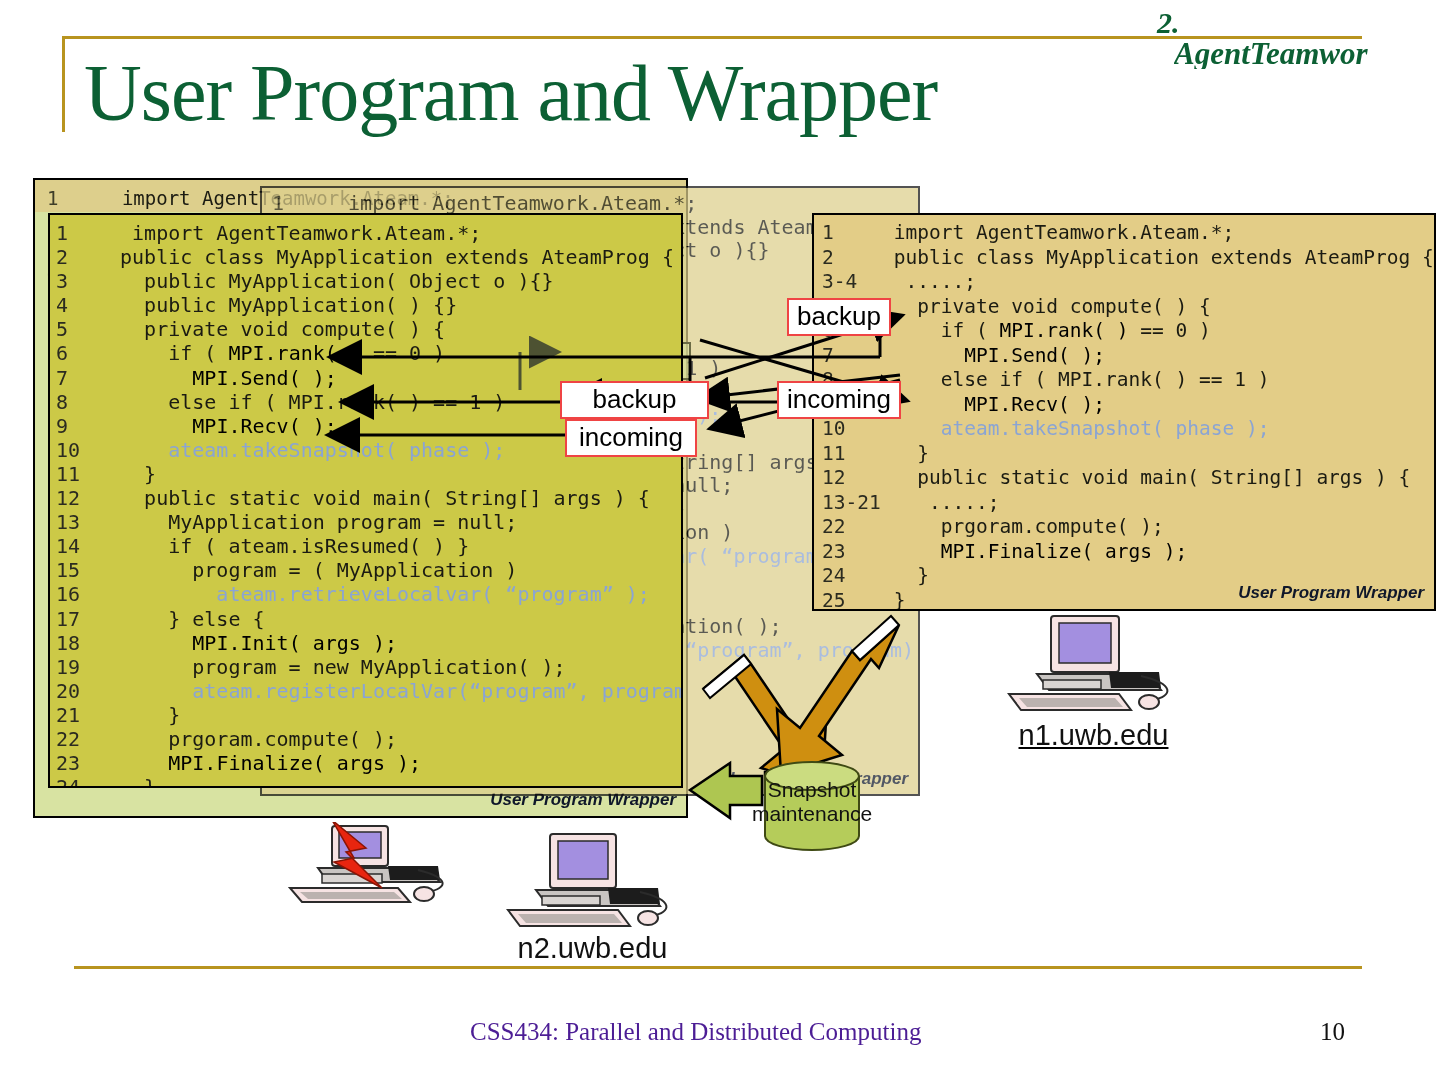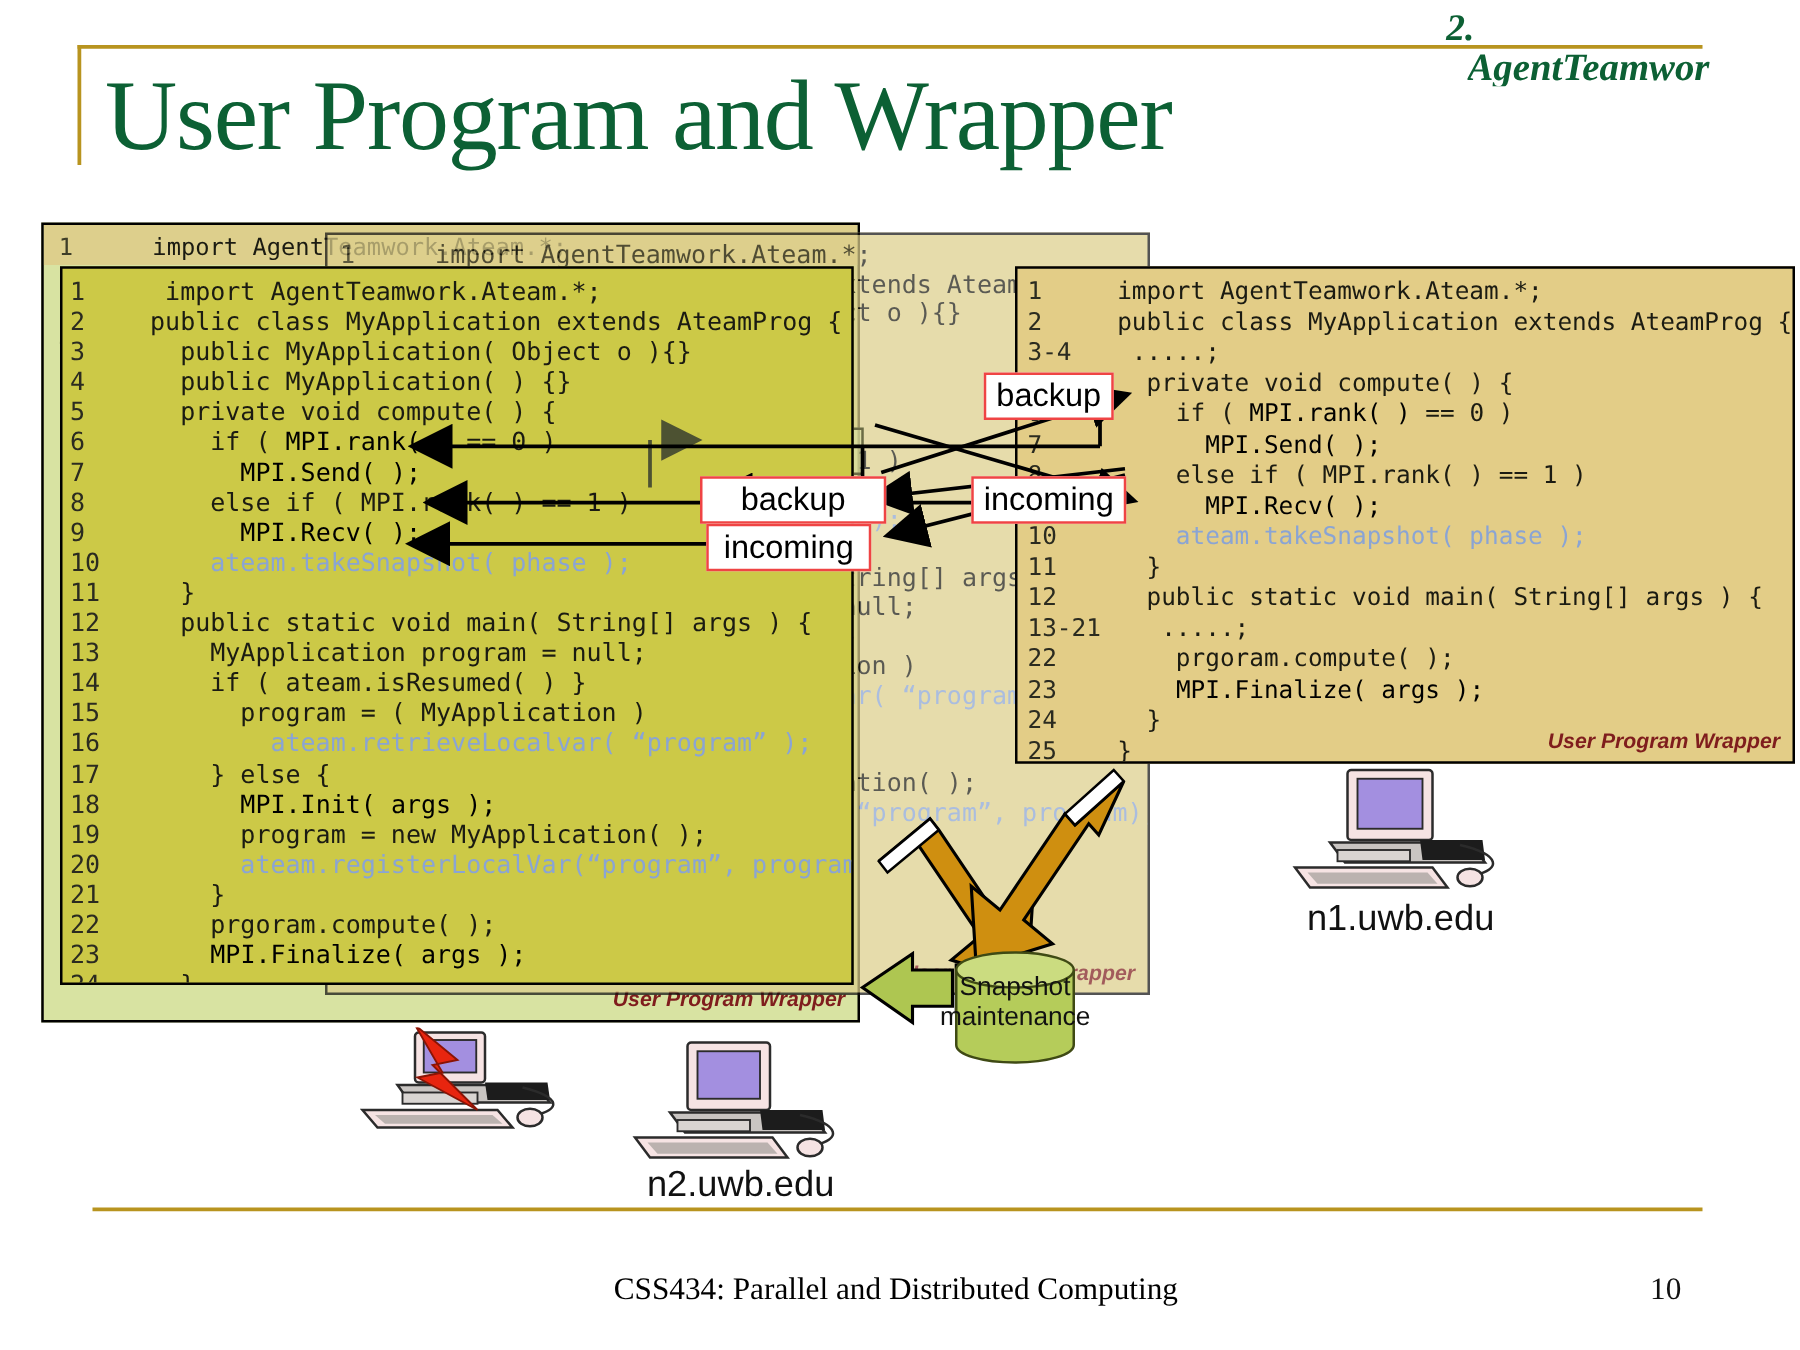--- a/index.html
+++ b/index.html
@@ -32,21 +32,21 @@
     position:absolute;border:2px solid #000;
     font-family:"DejaVu Sans Mono",monospace;
     box-sizing:border-box;overflow:hidden;
   }
   .code .row{display:flex;white-space:pre;}
   .code .ln{width:52px;flex:0 0 auto;color:#2b2b20;}
   .code .src{flex:1 1 auto;}
   .wraplabel{
     position:absolute;right:10px;bottom:4px;
     font-family:"Liberation Sans",sans-serif;
-    font-weight:bold;font-style:italic;font-size:17px;color:#7f1d1d;
+    font-weight:bold;font-style:italic;font-size:17px;color:#0f172a;
   }
 
   
   #block-back{
     left:33px;top:178px;width:655px;height:640px;
     background:#d8e3a2;font-size:19px;line-height:24px;
     padding:6px 0 0 12px;z-index:1;
   }
   #block-back .cap{background:#ddcf8c;margin:-6px 0 0 -12px;padding:6px 0 2px 12px;}
   #block-back .ln{color:#3e3e28;}
@@ -95,21 +95,21 @@
   .host svg{display:block;margin:0 auto;}
 
   .db-cap{
     position:absolute;z-index:11;text-align:center;width:120px;
     font-size:21px;color:#111;line-height:24px;
   }
 
   
   .footer{
     position:absolute;left:470px;top:1018px;width:520px;
-    font-family:"Liberation Serif",serif;font-size:25px;color:#000000;line-height:28px;margin-left:21px;
+    font-family:"Liberation Serif",serif;font-size:25px;color:#4c1d95;line-height:28px;
   }
   .pagenum{
     position:absolute;left:1320px;top:1018px;
     font-family:"Liberation Serif",serif;font-size:25px;color:#111;
   }
 </style>
 </head>
 <body>
 
 <div class="rule-top"></div>
@@ -344,21 +344,21 @@
     <path d="M108,58 L158,58 L160,74 L110,74 z" fill="#1c1c1c"></path>
     <rect x="42" y="66" width="58" height="9" fill="#d9d5d2" stroke="#2b2b2b" stroke-width="1.5"></rect>
     <path d="M8,80 L118,80 L130,96 L20,96 z" fill="#f6e3e3" stroke="#2b2b2b" stroke-width="2"></path>
     <path d="M18,84 L114,84 L122,93 L26,93 z" fill="#9b9894" opacity=".65"></path>
     <path d="M140,62 C174,70 172,82 152,86" fill="none" stroke="#2b2b2b" stroke-width="2"></path>
     <ellipse cx="148" cy="88" rx="10" ry="7" fill="#f6e3e3" stroke="#2b2b2b" stroke-width="2"></ellipse>
   </svg>
   <div class="cap">n2.uwb.edu</div>
 </div>
 
-<div class="host" style="left:1028px;top:612px;">
+<div class="host" style="left:1001px;top:612px;text-decoration:underline;">
   <svg width="185" height="105" viewBox="0 0 185 105">
     <rect x="50" y="4" width="68" height="56" rx="3" fill="#f6e3e3" stroke="#2b2b2b" stroke-width="2"></rect>
     <rect x="58" y="11" width="52" height="40" fill="#a38fe0" stroke="#2b2b2b" stroke-width="1.5"></rect>
     <path d="M36,62 L148,62 L160,78 L48,78 z" fill="#c9c5c2" stroke="#2b2b2b" stroke-width="2"></path>
     <path d="M108,60 L158,60 L160,76 L110,76 z" fill="#1c1c1c"></path>
     <rect x="42" y="68" width="58" height="9" fill="#d9d5d2" stroke="#2b2b2b" stroke-width="1.5"></rect>
     <path d="M8,82 L118,82 L130,98 L20,98 z" fill="#f6e3e3" stroke="#2b2b2b" stroke-width="2"></path>
     <path d="M18,86 L114,86 L122,95 L26,95 z" fill="#9b9894" opacity=".65"></path>
     <path d="M140,64 C174,72 172,84 152,88" fill="none" stroke="#2b2b2b" stroke-width="2"></path>
     <ellipse cx="148" cy="90" rx="10" ry="7" fill="#f6e3e3" stroke="#2b2b2b" stroke-width="2"></ellipse>

